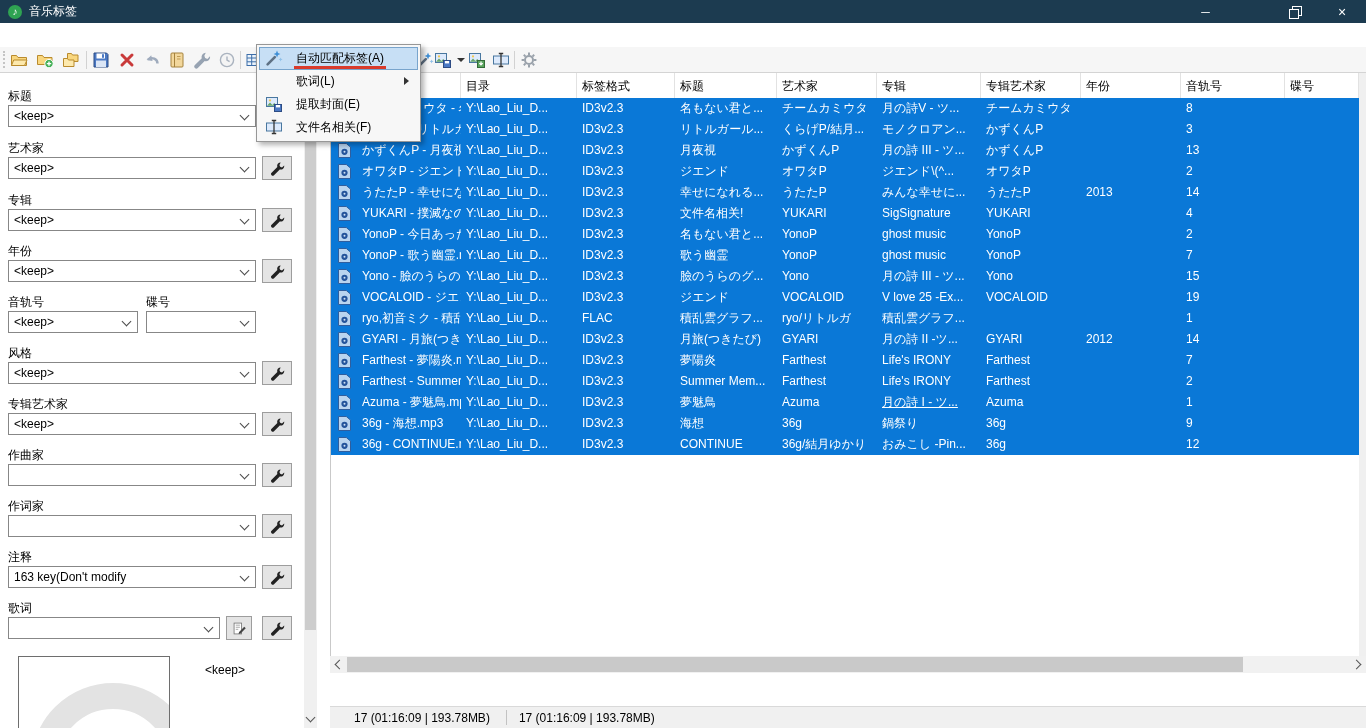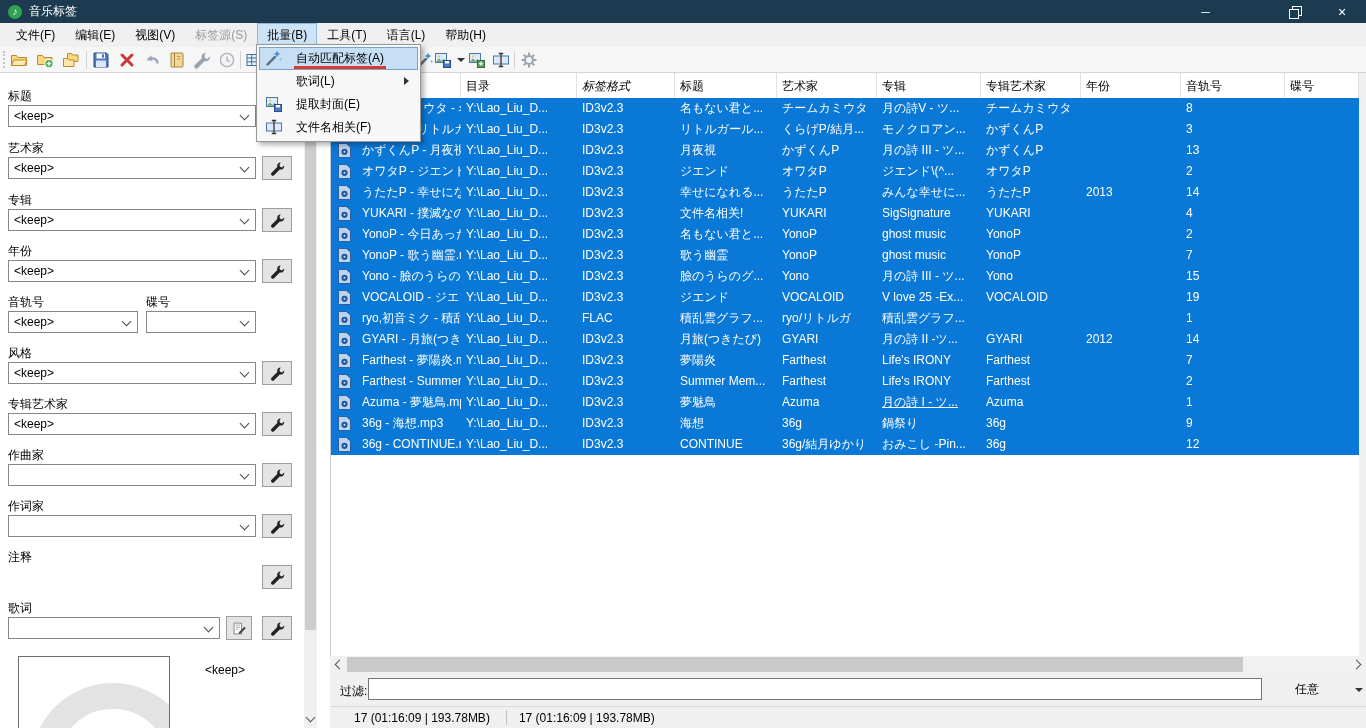--- a/index.html
+++ b/index.html
@@ -93,30 +93,20 @@
     <span class="wb min">─</span>
     <span class="wb res">
       <span class="sqwrap">
           <span class="sq-back"></span>
           <span class="sq-front"></span>
         </span>
     </span>
     <span class="wb close">×</span>
   </div>
 
-  <div class="menubar" id="menubar">
-      <div class="mitem">文件(F)</div>
-      <div class="mitem">编辑(E)</div>
-      <div class="mitem">视图(V)</div>
-      <div class="mitem disabled">标签源(S)</div>
-      <div class="mitem active">批量(B)</div>
-      <div class="mitem">工具(T)</div>
-      <div class="mitem">语言(L)</div>
-      <div class="mitem">帮助(H)</div>
-    </div>
 
   <div class="toolbar" id="toolbar">
     <span class="tbgrip"></span>
   <span class="tbi" style="left: 10px;">
         <svg viewBox="0 0 18 18">
           <path d="M1.5 14.5v-10h5l1.5 2h8.5v8z" fill="#f9d77f" stroke="#b98b2e"></path>
           <path d="M1.5 14.5l2.2-5.5h13.3l-2.5 5.5z" fill="#fde9ad" stroke="#b98b2e"></path>
         </svg>
       </span>
       <span class="tbi" style="left: 36px;">
@@ -314,20 +304,24 @@
       <div class="combo" style="left: 8px; top: 442px; width: 248px;">
         <span></span>
         <span class="chev"></span>
       </div>
       <div class="sqbtn" style="left: 262px; top: 441px;">
         <svg viewBox="0 0 18 18">
           <path d="M12.8 1.7a4.2 4.2 0 0 0-4 5.5l-6.9 6.9a2 2 0 1 0 2.9 2.9l6.9-6.9a4.2 4.2 0 0 0 5.3-4.8l-2.6 2.6-2.2-.9-.9-2.2z" fill="#222"></path>
         </svg>
       </div>
       <span class="flabel" style="top: 476px;">注释</span>
+      <div class="combo" style="left: 8px; top: 493px; width: 248px;">
+        <span>163 key(Don't modify</span>
+        <span class="chev"></span>
+      </div>
       <div class="sqbtn" style="left: 262px; top: 492px;">
         <svg viewBox="0 0 18 18">
           <path d="M12.8 1.7a4.2 4.2 0 0 0-4 5.5l-6.9 6.9a2 2 0 1 0 2.9 2.9l6.9-6.9a4.2 4.2 0 0 0 5.3-4.8l-2.6 2.6-2.2-.9-.9-2.2z" fill="#222"></path>
         </svg>
       </div>
       <span class="flabel" style="top: 527px;">歌词</span>
       <div class="combo" style="left: 8px; top: 544px; width: 212px;">
         <span></span>
         <span class="chev"></span>
       </div>
@@ -343,21 +337,21 @@
           <path d="M12.8 1.7a4.2 4.2 0 0 0-4 5.5l-6.9 6.9a2 2 0 1 0 2.9 2.9l6.9-6.9a4.2 4.2 0 0 0 5.3-4.8l-2.6 2.6-2.2-.9-.9-2.2z" fill="#222"></path>
         </svg>
       </div>
     </div>
 
   <div class="tablewrap">
     <div class="thead" id="thead">
         <div class="th" style="width: 26px;"></div>
         <div class="th" style="width: 104px;"></div>
         <div class="th" style="width: 116px;">目录</div>
-        <div class="th" style="width: 98px; font-style: italic;">标签格式</div>
+        <div class="th" style="width: 98px;">标签格式</div>
         <div class="th" style="width: 102px;">标题</div>
         <div class="th" style="width: 100px;">艺术家</div>
         <div class="th" style="width: 104px;">专辑</div>
         <div class="th" style="width: 100px;">专辑艺术家</div>
         <div class="th" style="width: 100px;">年份</div>
         <div class="th" style="width: 104px;">音轨号</div>
         <div class="th" style="width: 74px;">碟号</div>
       </div>
     <div class="tbody" id="tbody">
         <div class="trow">
@@ -686,28 +680,20 @@
       </div>
     <div class="vscroll"></div>
   </div>
 
   <div class="hscroll">
     <span class="harr left"></span>
     <div class="hthumb"></div>
     <span class="harr right"></span>
   </div>
 
-  <div class="filterbar">
-    <span class="flt-label">过滤:</span>
-    <input class="flt-input" value="" style="">
-    <span class="flt-mode">
-      <span>任意</span>
-      <span class="flt-caret"></span>
-    </span>
-  </div>
 
   <div class="statusbar">
     <span class="stext">17 (01:16:09 | 193.78MB)</span>
     <span class="ssep"></span>
     <span class="stext2">17 (01:16:09 | 193.78MB)</span>
   </div>
 
   <div class="ctxmenu" id="ctxmenu">
       <div class="cmi hl">
         <span class="cicon">

